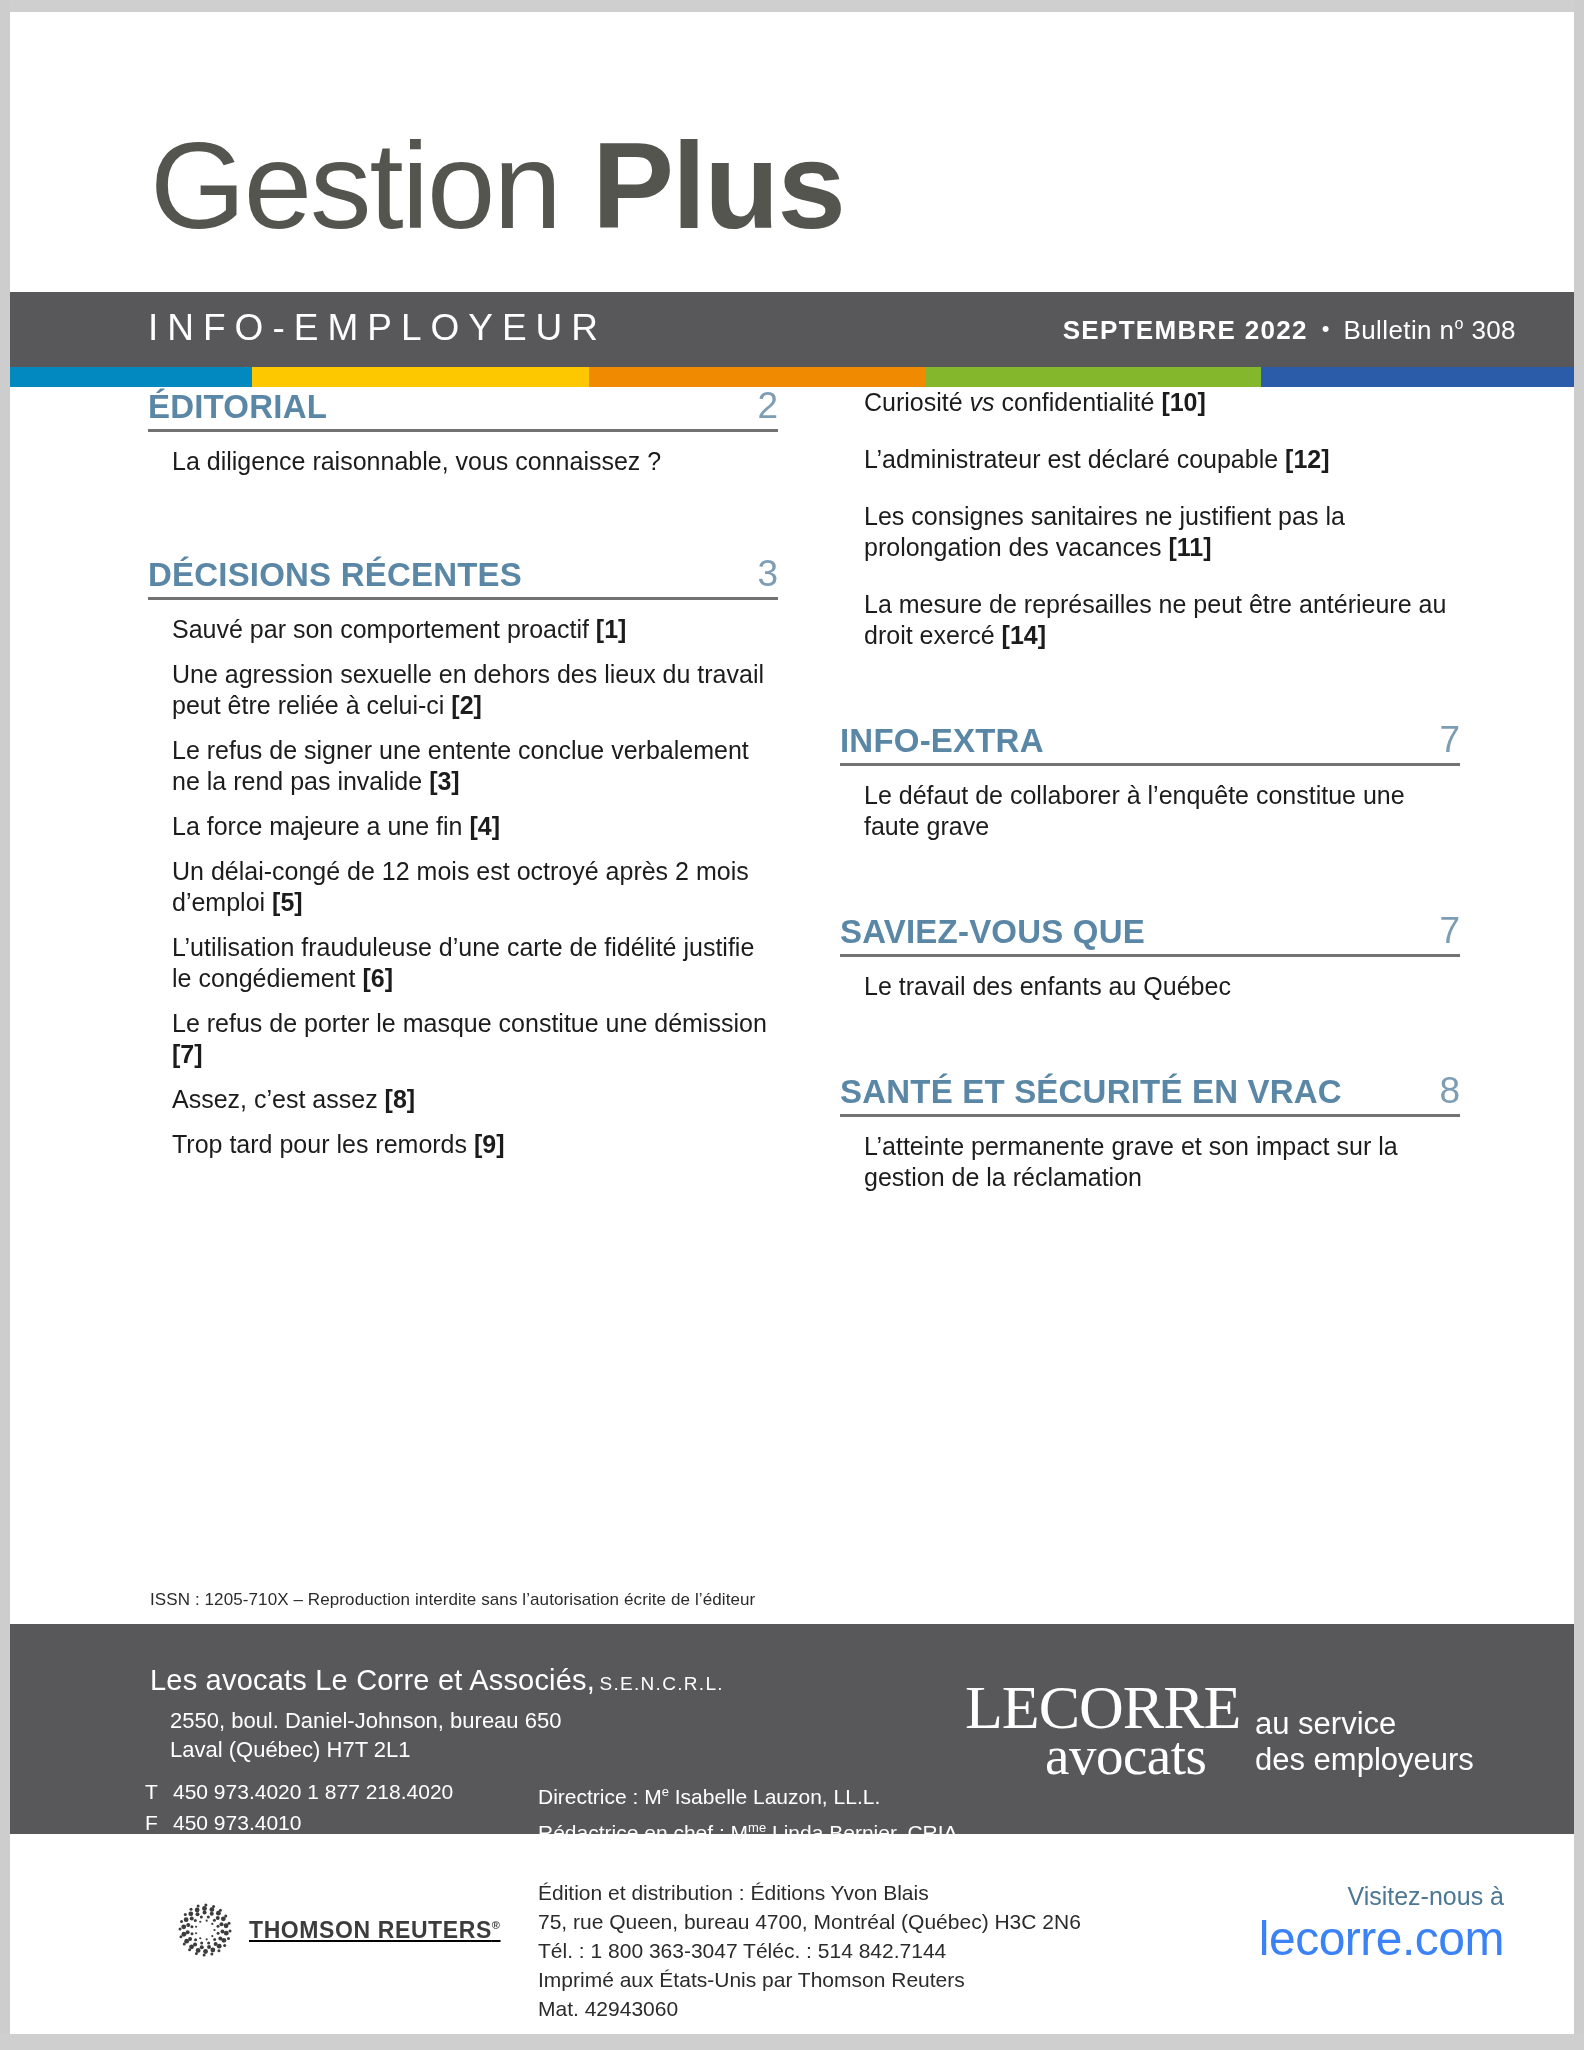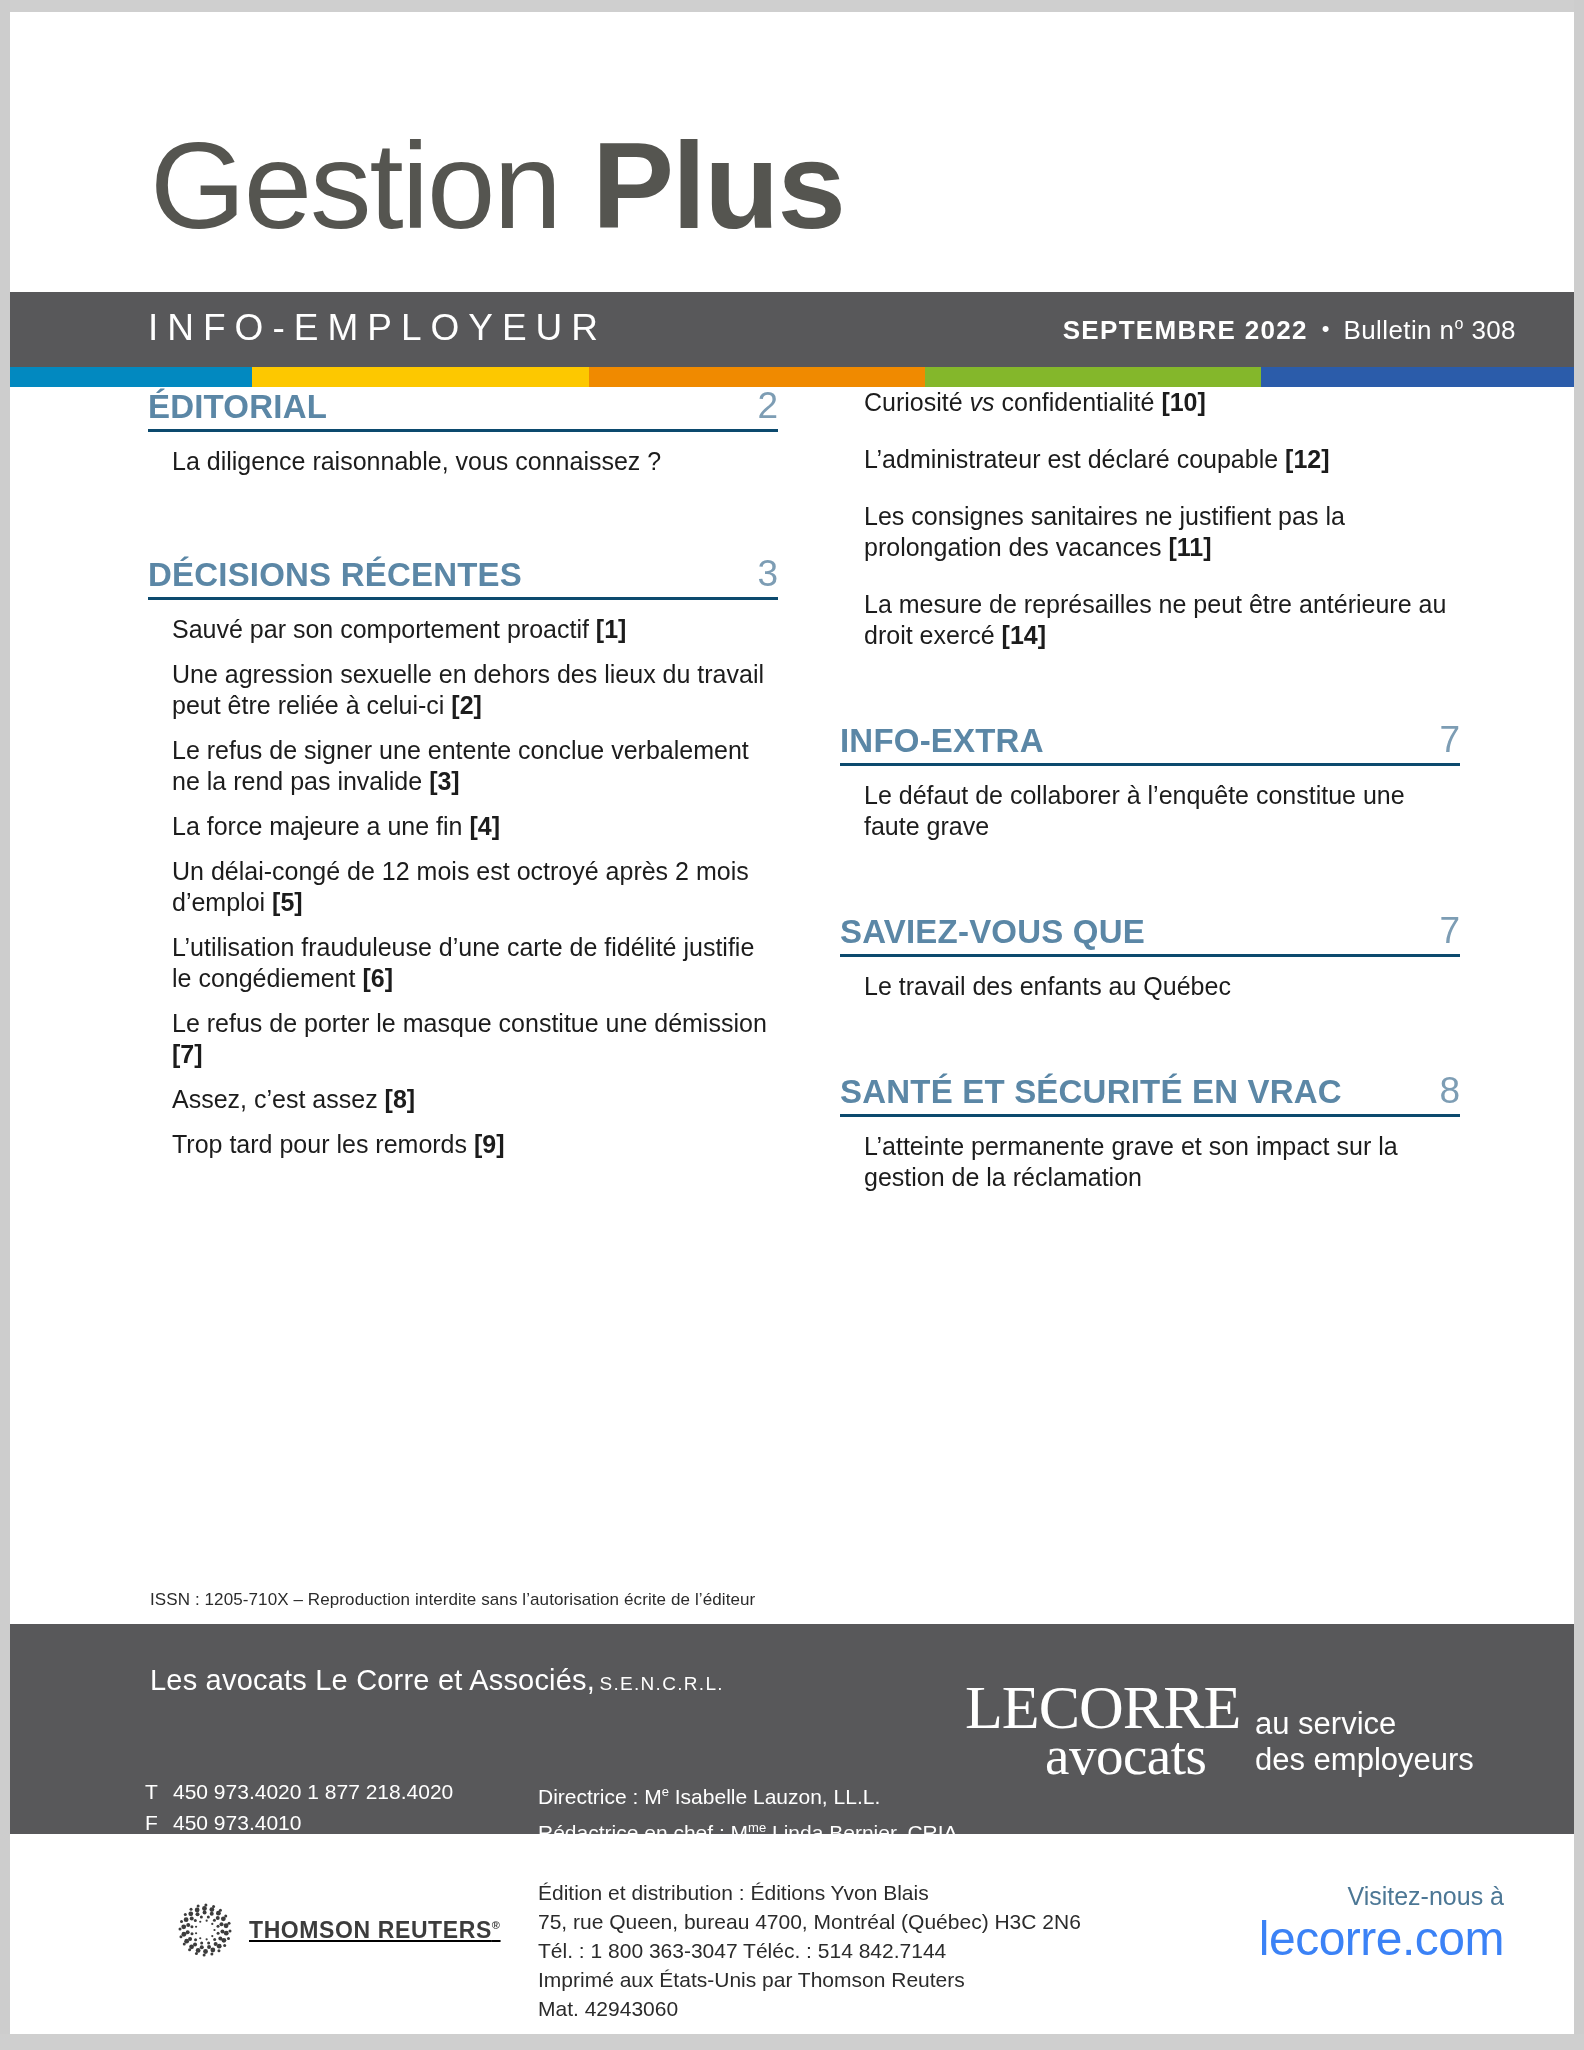--- a/index.html
+++ b/index.html
@@ -50,21 +50,21 @@
 
   
   .content{position:absolute;left:0;top:375px;width:1564px;height:860px;}
   .col{position:absolute;top:0;}
   .col-left{left:138px;width:630px;}
   .col-right{left:830px;width:620px;}
 
   .sec{margin:0 0 6px 0;}
   .sec-head{
     display:flex;align-items:baseline;justify-content:space-between;
-    border-bottom:3px solid #0c4a6e;padding-bottom:3px;
+    border-bottom:3px solid #737373;padding-bottom:3px;
   }
   .sec-title{
     font-size:33px;font-weight:bold;color:#5b87a6;letter-spacing:.2px;
     white-space:nowrap;
   }
   .sec-page{font-size:37px;color:#7d9db4;font-weight:300;line-height:1;}
 
   .items{margin:0;padding:0;list-style:none;}
   .item{
     font-size:25px;color:#1c1c1c;line-height:31px;
@@ -229,20 +229,24 @@
         </div>
 
     </div>
 
     <div class="issn">ISSN : 1205-710X – Reproduction interdite sans l’autorisation écrite de l’éditeur</div>
 
     <div class="footer-dark">
       <div class="fd-firm">
         <span class="nm">Les avocats Le Corre et Associés,</span>
         <span class="sencrl">S.E.N.C.R.L.</span>
+      </div>
+      <div class="fd-addr">
+        <div>2550, boul. Daniel-Johnson, bureau 650</div>
+        <div>Laval (Québec) H7T 2L1</div>
       </div>
       <div class="fd-tel">
         <div><span class="lbl">T</span><span>450 973.4020  1 877 218.4020</span></div>
         <div><span class="lbl">F</span><span>450 973.4010</span></div>
       </div>
       <div class="fd-staff">
         <div><span>Directrice : M</span><sup>e</sup><span> Isabelle Lauzon, LL.L.</span></div>
         <div><span>Rédactrice en chef : M</span><sup>me</sup><span> Linda Bernier, CRIA</span></div>
       </div>
 

